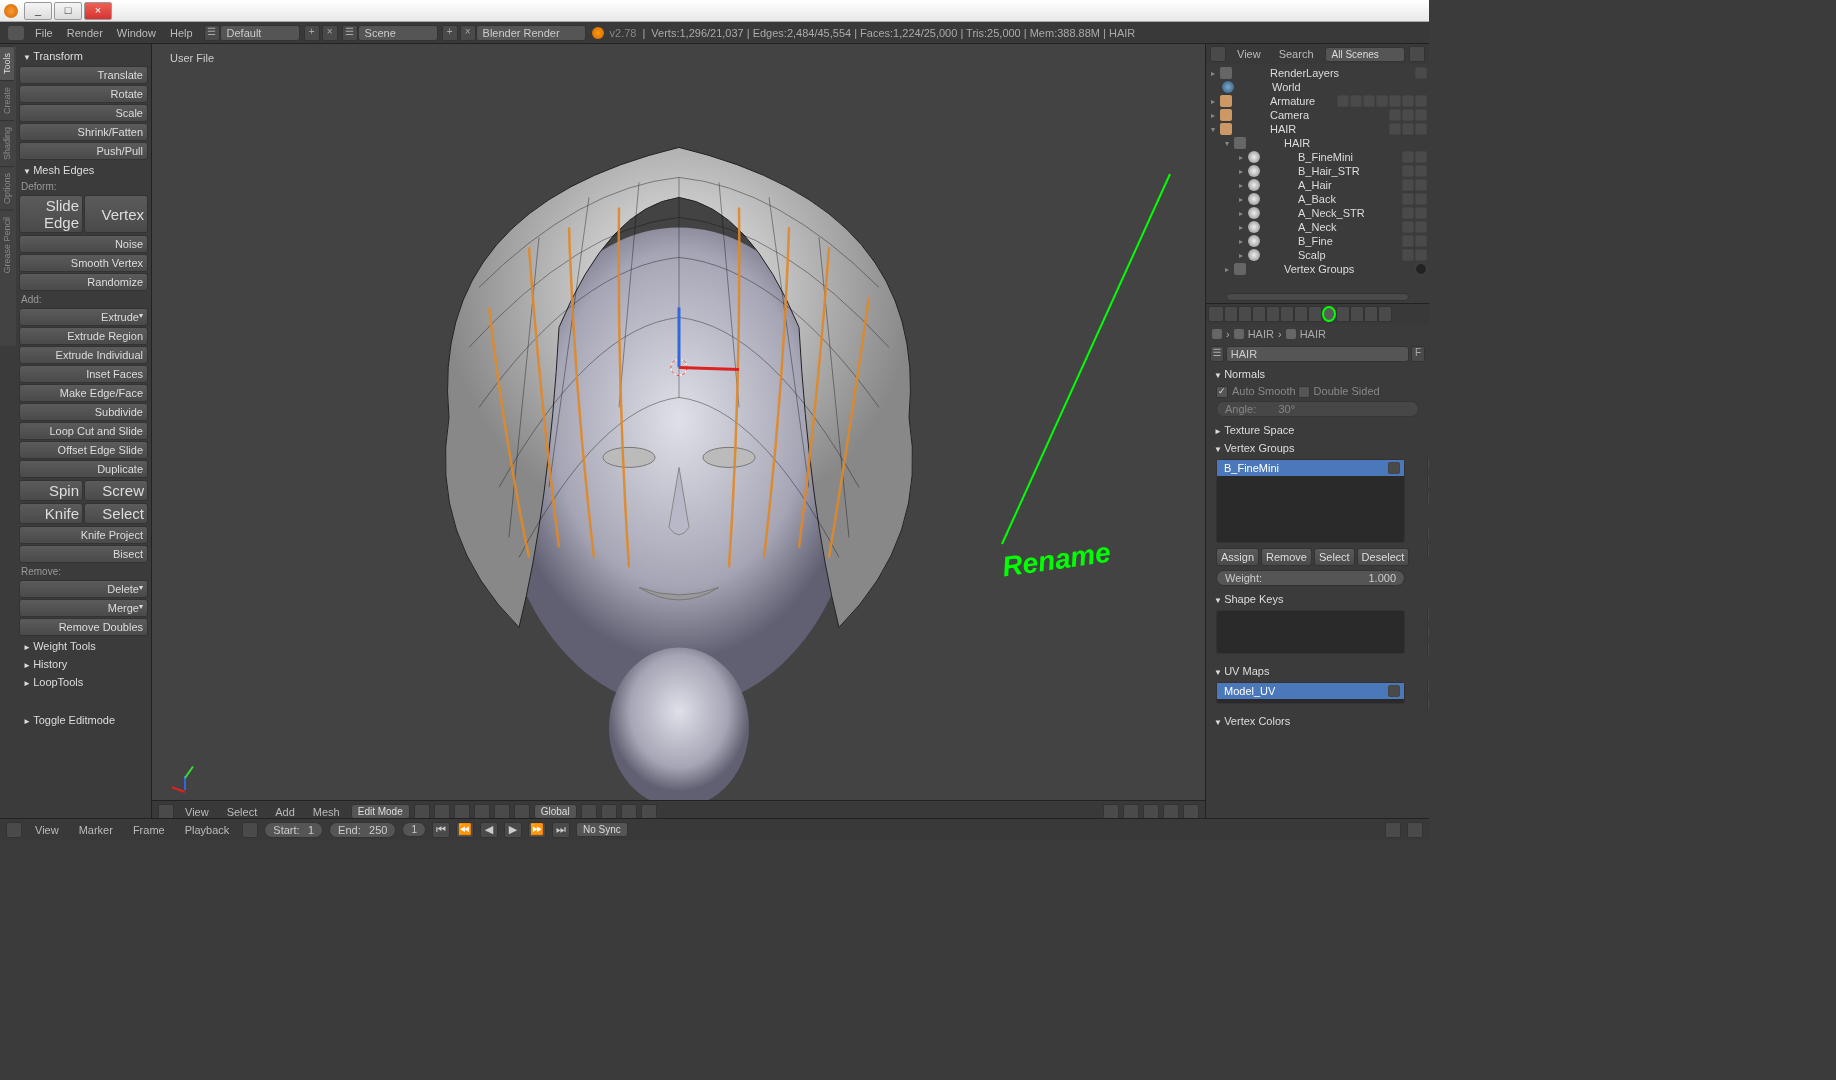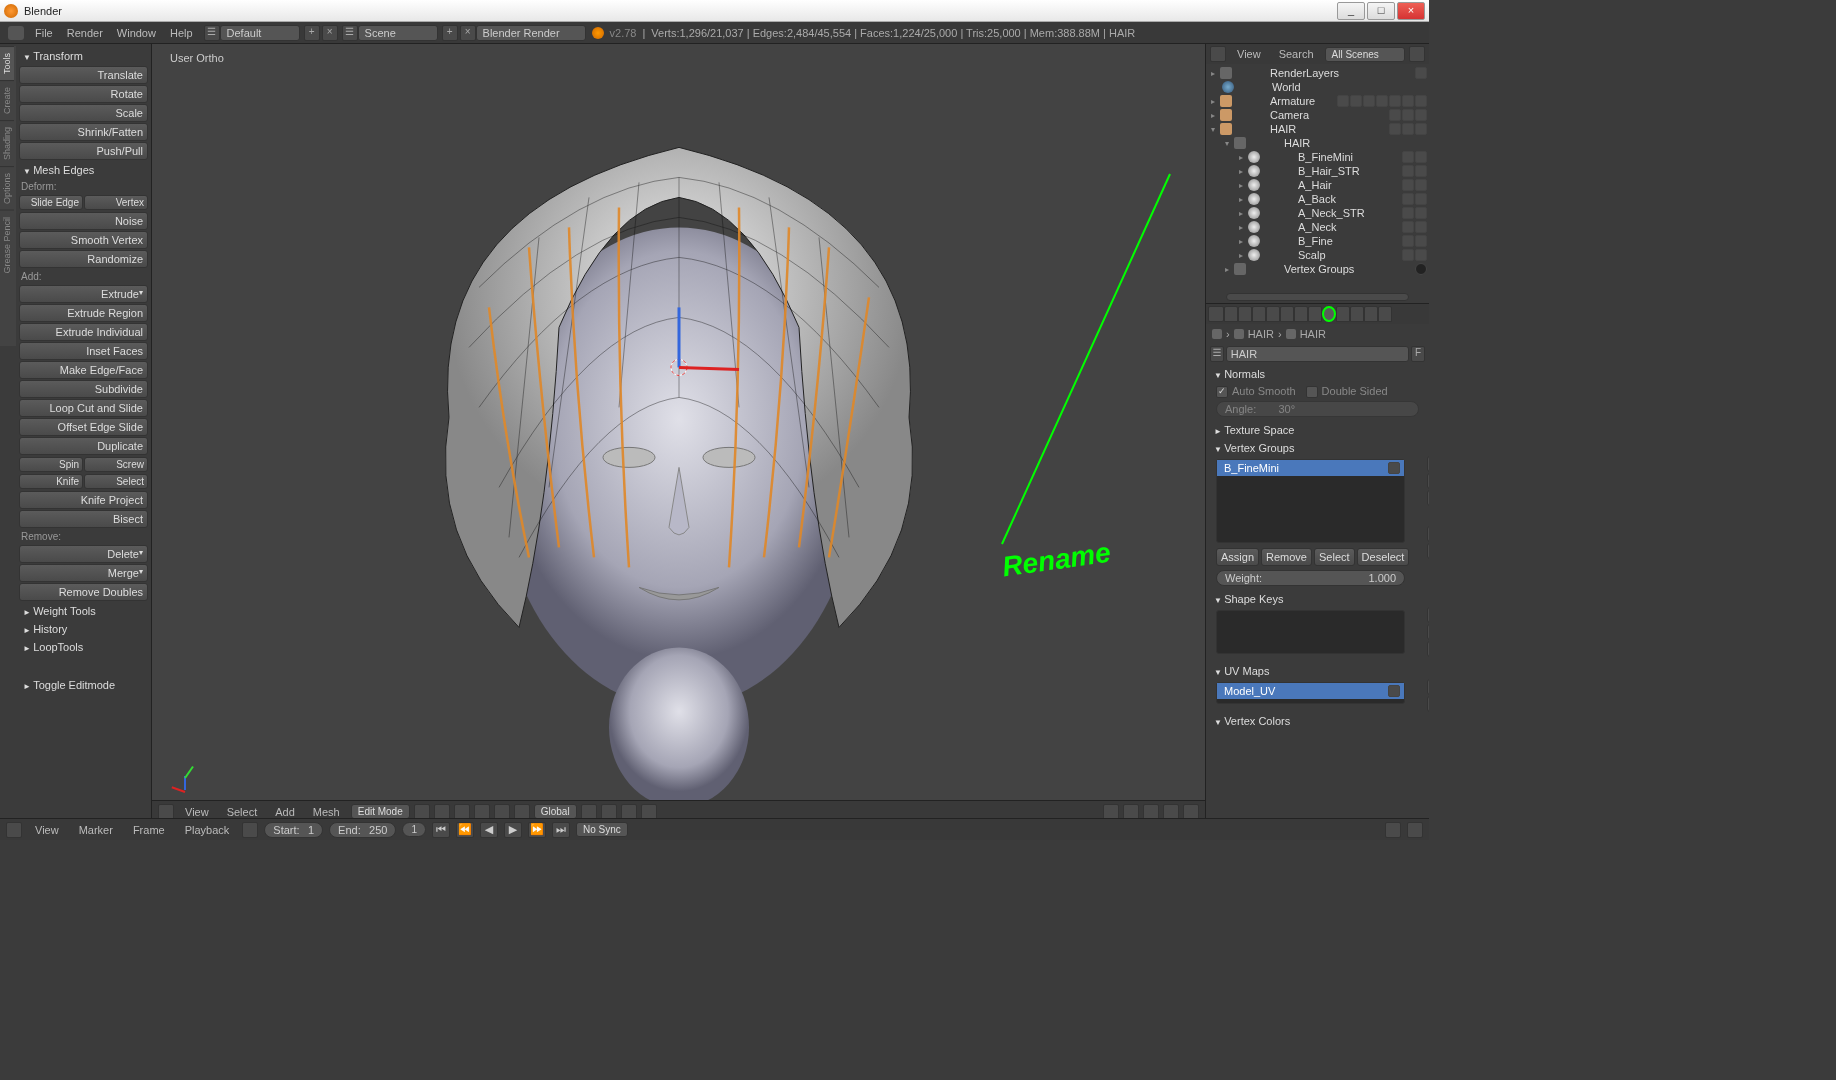--- a/index.html
+++ b/index.html
@@ -31,21 +31,21 @@
 .leftshelf { width: 136px; background: #3b3b3b; border-right: 1px solid #222; padding: 3px; }
 .vtab-strip { position: absolute; left: 0; top: 46px; width: 16px; height: 300px; background: #434343; }
 .vtab { writing-mode: vertical-rl; transform: rotate(180deg); color: #888; font-size: 9px; padding: 6px 2px; border-bottom: 1px solid #333; text-align:center; }
 .vtab.active { background: #555; color: #ddd; }
 .panel-header { color: #ddd; padding: 3px 4px; cursor: pointer; }
 .panel-header::before { content:"▼ "; font-size:8px; }
 .panel-header.collapsed::before { content:"► "; }
 .btn { background: linear-gradient(#5b5b5b,#4a4a4a); border: 1px solid #333; border-radius: 3px; color: #ddd; padding: 2px 4px; margin: 1px 0; display: block; width: 100%; text-align: right; cursor:pointer; }
 .btn-row { display: flex; gap: 1px; }
 .btn-row .btn { flex: 1; }
-.btn.tiny { padding: 1px 3px; font-size:10px; }
+.btn.tiny { padding: 1px 3px; font-size:15px; }
 .btn.dd::after { content:" ▾"; float:right; font-size:8px; }
 .label { color: #999; padding: 2px 2px; font-size: 10px; }
 
 
 .viewport { flex: 1; background: #434343; position: relative; overflow: hidden; }
 .viewport-label { position: absolute; left: 18px; top: 8px; color: #ccc; }
 .viewport-bottom-label { position: absolute; left: 42px; bottom: 8px; color: #ccc; font-size:10px; }
 .axes { position: absolute; left: 18px; bottom: 16px; width: 30px; height: 30px; }
 .axes .ax { position:absolute; width:2px; height:14px; background:#d22; top:16px; left:14px; transform-origin: top; }
 .axes .ax.z { background:#36d; transform: rotate(0deg); top:0; }
@@ -109,21 +109,20 @@
 
 .scroll-handle { height:8px; background:#4a4a4a; border:1px solid #333; border-radius:4px; margin:2px 20px; }
 </style>
 </head>
 <body>
 
 <div class="app">
 
   <div class="titlebar">
     <div class="tb-icon"></div>
-    <div class="tb-title">Blender</div>
     <div class="tb-btns">
       <div class="tb-btn">_</div>
       <div class="tb-btn">□</div>
       <div class="tb-btn tb-close">×</div>
     </div>
   </div>
 
   <div class="topbar">
     <div class="icon"></div>
     <span class="menu-item">File</span>
@@ -208,21 +207,21 @@
       <button class="btn">Remove Doubles</button>
 
       <div class="panel-header collapsed">Weight Tools</div>
       <div class="panel-header collapsed">History</div>
       <div class="panel-header collapsed">LoopTools</div>
 
       <div class="panel-header collapsed" style="margin-top:20px;">Toggle Editmode</div>
     </div>
 
     <div class="viewport">
-      <div class="viewport-label">User Ortho</div>
+      <div class="viewport-label">User File</div>
 
       <svg class="head-svg" width="700" height="720">
         <defs>
           <radialGradient id="skin" cx="50%" cy="40%">
             <stop offset="0%" stop-color="#e0e0e8"></stop>
             <stop offset="70%" stop-color="#a5a5b5"></stop>
             <stop offset="100%" stop-color="#606072"></stop>
           </radialGradient>
           <radialGradient id="hair" cx="50%" cy="30%">
             <stop offset="0%" stop-color="#f0f0f0"></stop>
@@ -488,21 +487,21 @@
         <div class="prop-body">
           <div style="display:flex; gap:2px; padding:2px 0;">
             <div class="top-small-btn">☰</div>
             <input class="field" value="HAIR" style="">
             <div class="top-small-btn">F</div>
           </div>
 
           <div class="prop-panel">
             <div class="pp-h">Normals</div>
             <div class="pp-b">
-              <div style="display:flex;gap:10px;">
+              <div style="display:flex;gap:2px;">
                 <div><span class="cb on"></span><span>Auto Smooth</span></div>
                 <div><span class="cb"></span><span>Double Sided</span></div>
               </div>
               <div class="num-field" style="margin-top:3px; opacity:.5;">
                 <span>Angle:</span>&nbsp;&nbsp;&nbsp;&nbsp;&nbsp;&nbsp;&nbsp;&nbsp;<span>30°</span>
               </div>
             </div>
           </div>
 
           <div class="prop-panel">

